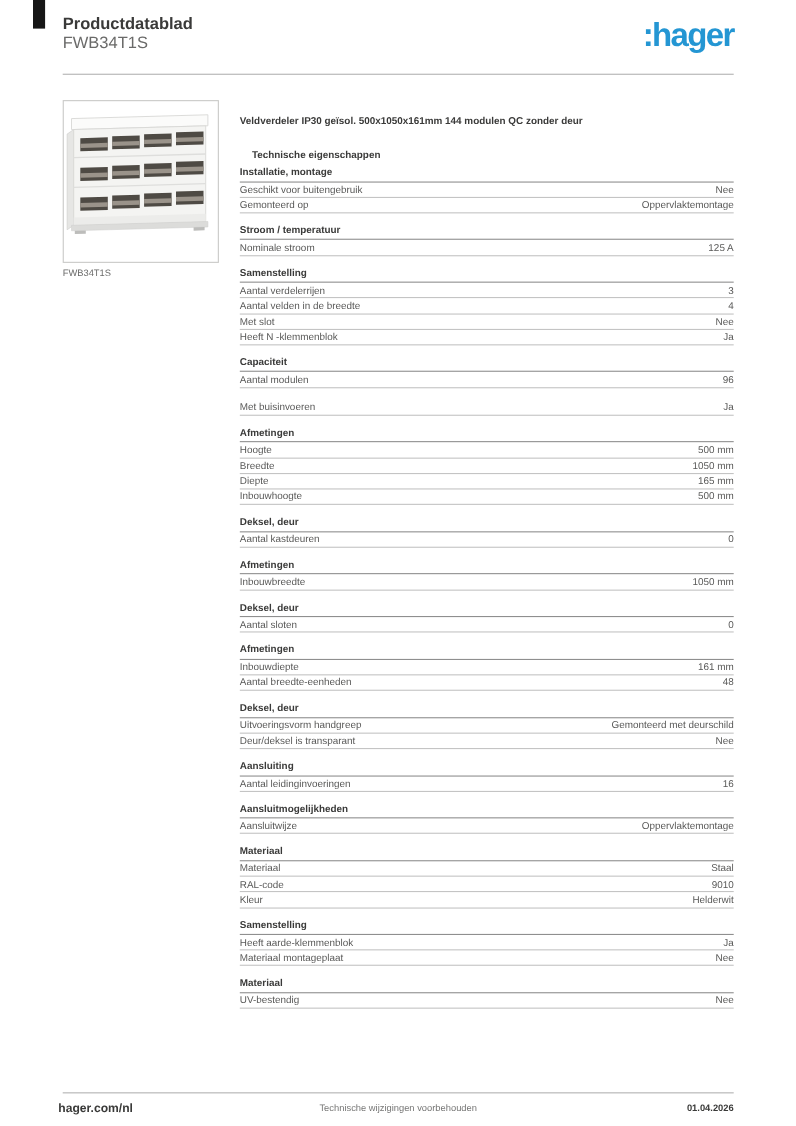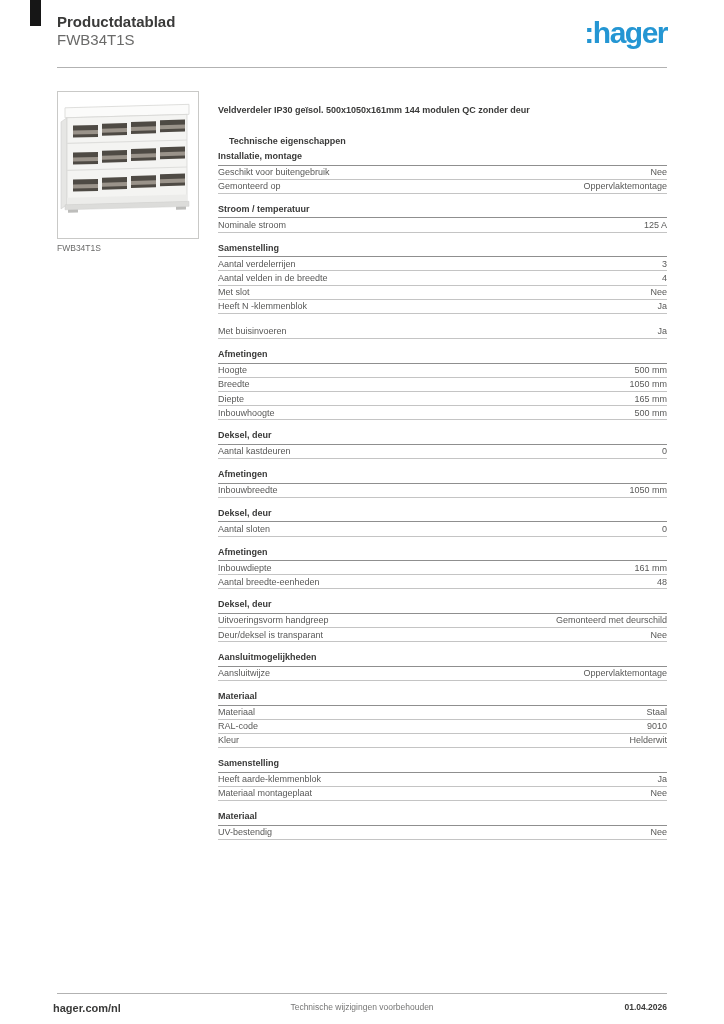--- a/index.html
+++ b/index.html
@@ -131,20 +131,27 @@
         <div class="row">
           <span class="lbl">Met slot</span>
           <span class="val">Nee</span>
         </div>
         <div class="row">
           <span class="lbl">Heeft N -klemmenblok</span>
           <span class="val">Ja</span>
         </div>
       </div>
       <div class="section">
+        <div class="sec-title">Capaciteit</div>
+        <div class="row">
+          <span class="lbl">Aantal modulen</span>
+          <span class="val">96</span>
+        </div>
+      </div>
+      <div class="section">
         <div class="row">
           <span class="lbl">Met buisinvoeren</span>
           <span class="val">Ja</span>
         </div>
       </div>
       <div class="section">
         <div class="sec-title">Afmetingen</div>
         <div class="row">
           <span class="lbl">Hoogte</span>
           <span class="val">500 mm</span>
@@ -196,20 +203,27 @@
       </div>
       <div class="section">
         <div class="sec-title">Deksel, deur</div>
         <div class="row">
           <span class="lbl">Uitvoeringsvorm handgreep</span>
           <span class="val">Gemonteerd met deurschild</span>
         </div>
         <div class="row">
           <span class="lbl">Deur/deksel is transparant</span>
           <span class="val">Nee</span>
+        </div>
+      </div>
+      <div class="section">
+        <div class="sec-title">Aansluiting</div>
+        <div class="row">
+          <span class="lbl">Aantal leidinginvoeringen</span>
+          <span class="val">16</span>
         </div>
       </div>
       <div class="section">
         <div class="sec-title">Aansluitmogelijkheden</div>
         <div class="row">
           <span class="lbl">Aansluitwijze</span>
           <span class="val">Oppervlaktemontage</span>
         </div>
       </div>
       <div class="section">

